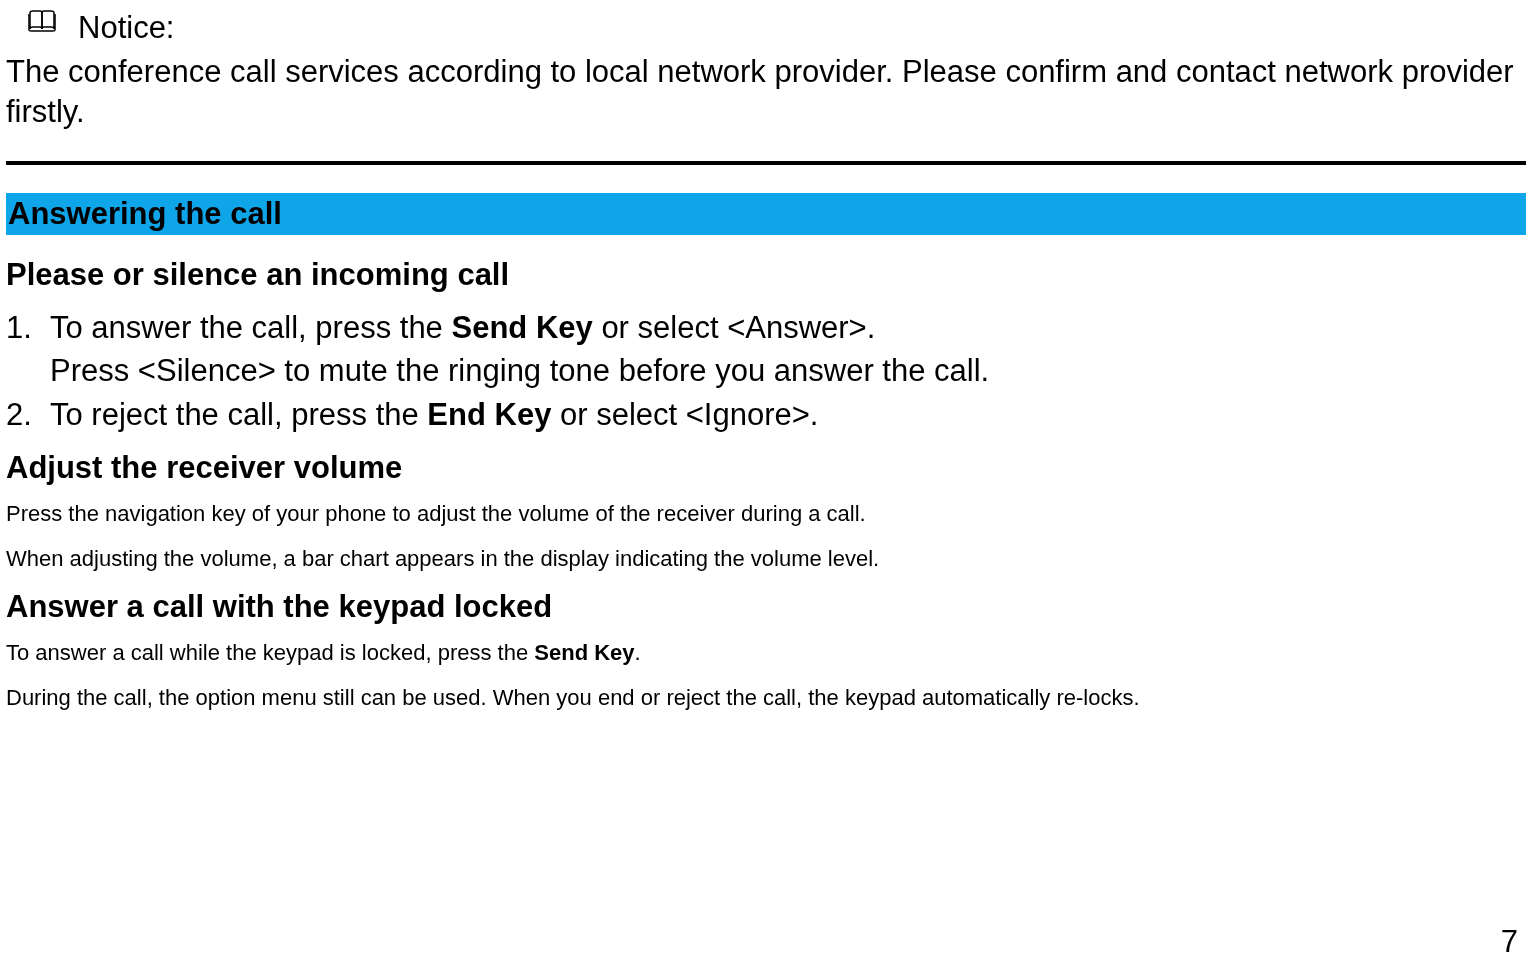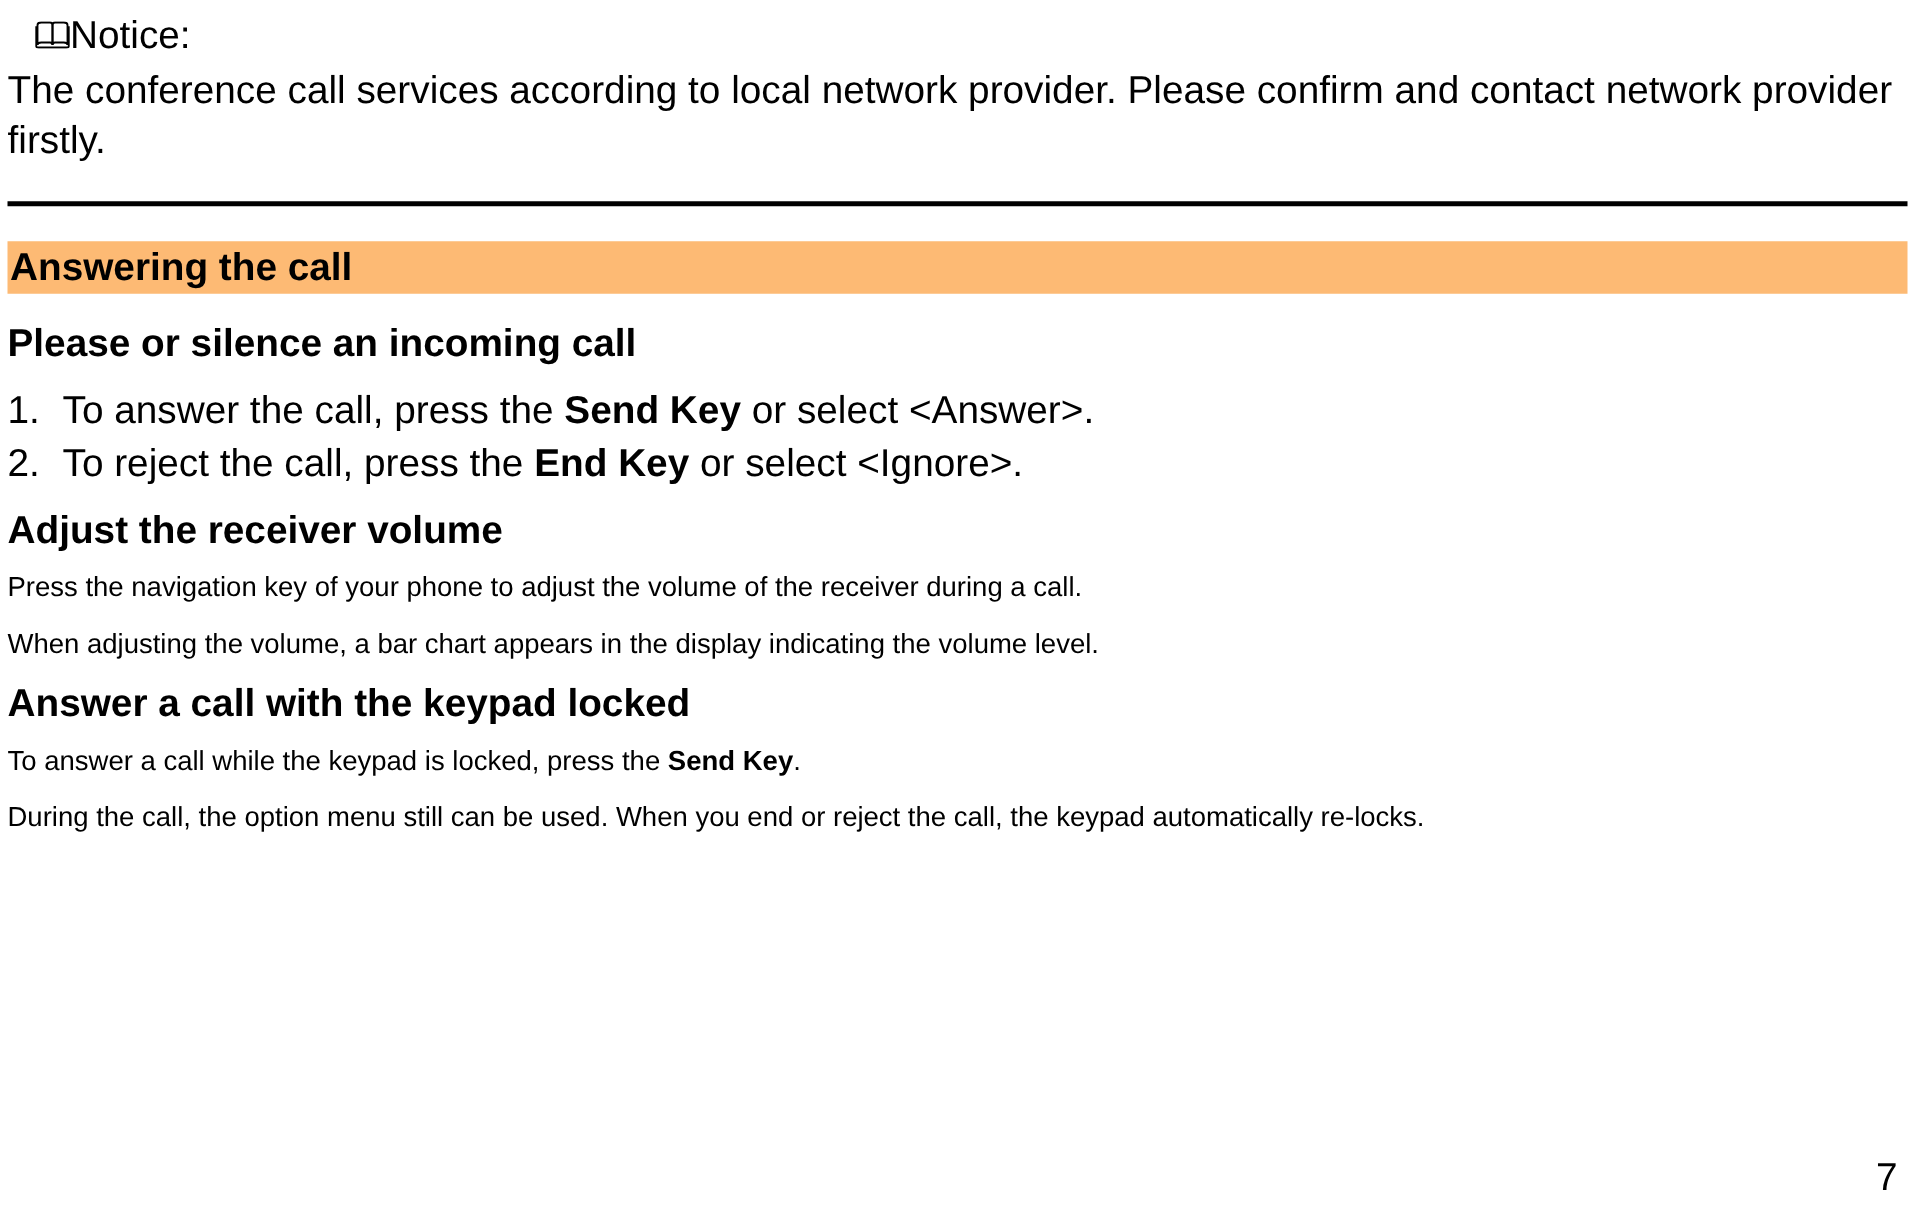--- a/index.html
+++ b/index.html
@@ -11,21 +11,22 @@
       font-family: Arial, Helvetica, sans-serif;
       background: #ffffff;
       color: #000000;
       width: 1532px;
       height: 972px;
       position: relative;
       padding: 10px 6px 0 6px;
     }
     .notice-row {
       display: flex;
-      align-items: center;
+      align-items: flex-start;
+      gap: 22px;
       padding-left: 22px;
       margin-bottom: 6px;
     }
     .book-icon {
       width: 28px;
       height: 22px;
       display: inline-block;
     }
     .notice-label {
       font-size: 31px;
@@ -34,21 +35,21 @@
       font-size: 31px;
       line-height: 1.3;
       margin-bottom: 28px;
     }
     .hr-thick {
       border: none;
       border-top: 4px solid #000000;
       margin-bottom: 28px;
     }
     .section-header {
-      background-color: #fdba74;
+      background-color: #0ea5e9;
       font-size: 31px;
       font-weight: bold;
       padding: 3px 2px;
       margin-bottom: 22px;
     }
     .subheading {
       font-size: 31px;
       font-weight: bold;
       margin-bottom: 14px;
     }
@@ -110,20 +111,21 @@
 
 <div class="subheading">Please or silence an incoming call</div>
 
 <div class="list">
   <div class="list-item">
     <div class="list-num">1.</div>
     <div class="list-body">
       <span>To answer the call, press the </span><span class="bold">Send Key</span><span> or select &lt;Answer&gt;.</span>
     </div>
   </div>
+  <div class="sub-line">Press &lt;Silence&gt; to mute the ringing tone before you answer the call.</div>
   <div class="list-item">
     <div class="list-num">2.</div>
     <div class="list-body">
       <span>To reject the call, press the </span><span class="bold">End Key</span><span> or select &lt;Ignore&gt;.</span>
     </div>
   </div>
 </div>
 
 <div class="subheading">Adjust the receiver volume</div>
 <div class="para">Press the navigation key of your phone to adjust the volume of the receiver during a call.</div>

